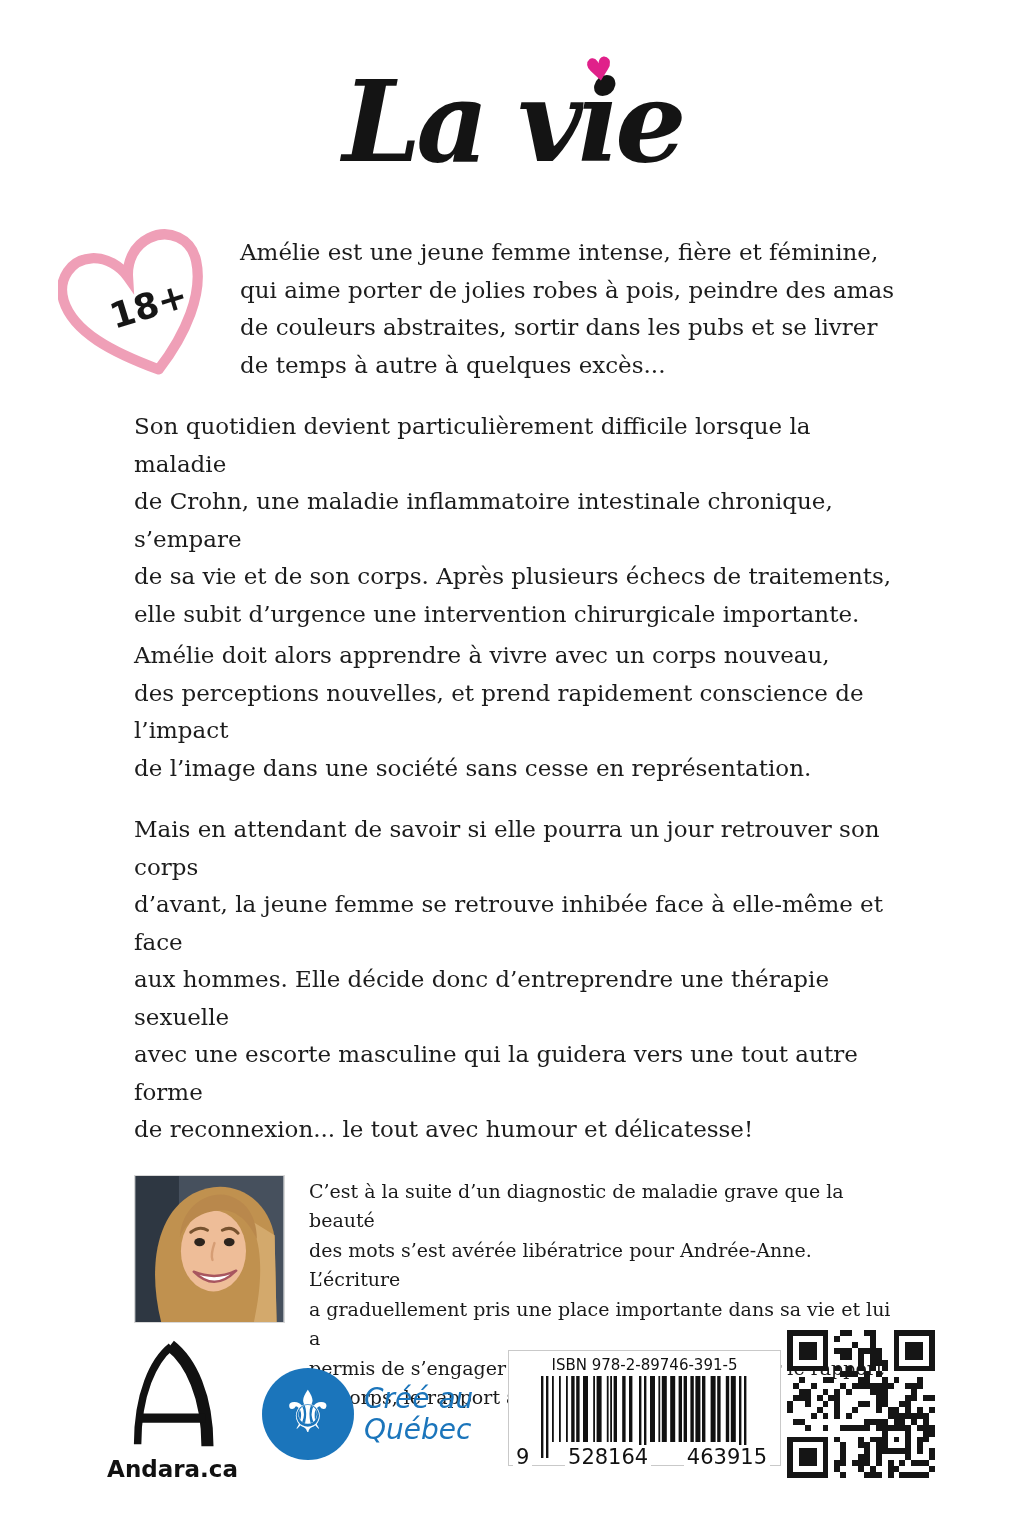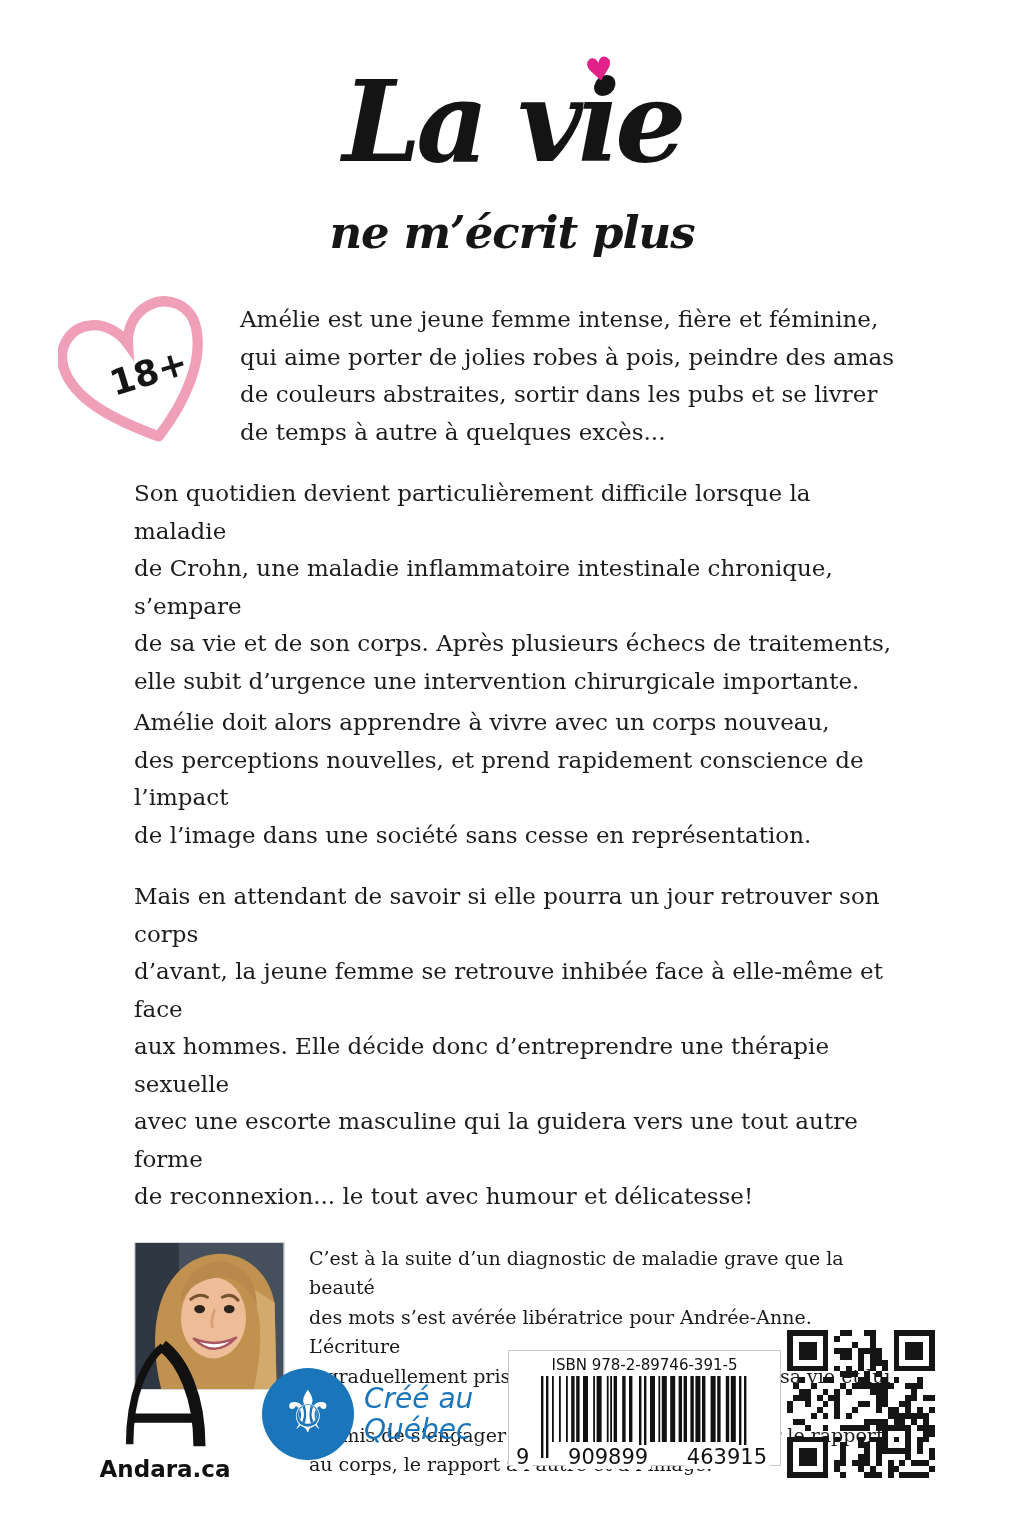--- a/index.html
+++ b/index.html
@@ -44,21 +44,21 @@
   .p3 { margin-top:4px; }
   .p4 { margin-top:24px; }
   
   .bio-row { display:flex; margin:26px 120px 0 134px; gap:24px; }
   .author-photo {
     flex:0 0 auto; width:151px; height:148px; border:1px solid #d8d8d8;
   }
   .bio-text { font-size:19px; line-height:29.5px; white-space:pre-line; padding-top:2px; }
   
   .footer { position:absolute; left:0; top:1326px; width:1024px; height:170px; }
-  .andara { position:absolute; left:92px; top:14px; width:146px; text-align:center; }
+  .andara { position:absolute; left:92px; top:14px; width:146px; text-align:right; }
   .andara-label {
     margin-top:4px; font-family:"DejaVu Sans", sans-serif;
     font-weight:bold; font-size:23px; color:#111;
   }
   .quebec { position:absolute; left:262px; top:42px; display:flex; align-items:center; gap:10px; }
   .fleur-circle {
     width:92px; height:92px; border-radius:50%; background:#1b75bb;
     display:flex; align-items:center; justify-content:center;
   }
   .fleur-glyph {
@@ -85,21 +85,20 @@
 </head>
 <body>
 
 <div class="page">
 
   <div class="title-block">
     <div class="t1">
       <span>La vie</span>
       <span class="heart-dot">♥</span>
     </div>
-    <div class="t2">ne m’écrit plus</div>
   </div>
 
   <div class="intro-row">
     <svg class="big-heart" viewBox="0 0 180 180">
       <g transform="rotate(-14 90 88)">
         <path d="M92 154 C 48 124, 13 93, 11 58 C 10 33, 30 17, 51 21 C 67 24, 79 37, 84 50 C 87 34, 98 19, 116 15 C 139 10, 160 26, 159 51 C 158 86, 130 124, 92 154" fill="none" stroke="#ef9fb7" stroke-width="11" stroke-linecap="round"></path>
       </g>
       <text x="58" y="108" transform="rotate(-17 60 100)" font-family="DejaVu Sans, sans-serif" font-size="38" font-weight="bold" fill="#161616">18+</text>
     </svg>
     <div class="p-body intro-text">Amélie est une jeune femme intense, fière et féminine,
@@ -193,21 +192,21 @@
           <rect x="163.00000000000003" y="0" width="3.4000000000000004" height="66" fill="#111"></rect>
           <rect x="171.60000000000002" y="0" width="5" height="66" fill="#111"></rect>
           <rect x="178.20000000000002" y="0" width="3.4000000000000004" height="66" fill="#111"></rect>
           <rect x="186.8" y="0" width="3.4000000000000004" height="66" fill="#111"></rect>
           <rect x="191.8" y="0" width="5" height="66" fill="#111"></rect>
           <rect x="200" y="0" width="2.4" height="82" fill="#111"></rect>
           <rect x="205" y="0" width="2.4" height="82" fill="#111"></rect>
         </svg>
       <div class="isbn-digits">
         <span>9</span>
-        <span>909899</span>
+        <span>528164</span>
         <span>463915</span>
       </div>
     </div>
 
     <svg id="qr-svg" class="qr" viewBox="0 0 25 25" shape-rendering="crispEdges">
         <rect x="9" y="0" width="1" height="1" fill="#151515"></rect>
         <rect x="10" y="0" width="1" height="1" fill="#151515"></rect>
         <rect x="13" y="0" width="1" height="1" fill="#151515"></rect>
         <rect x="14" y="0" width="1" height="1" fill="#151515"></rect>
         <rect x="8" y="1" width="1" height="1" fill="#151515"></rect>

